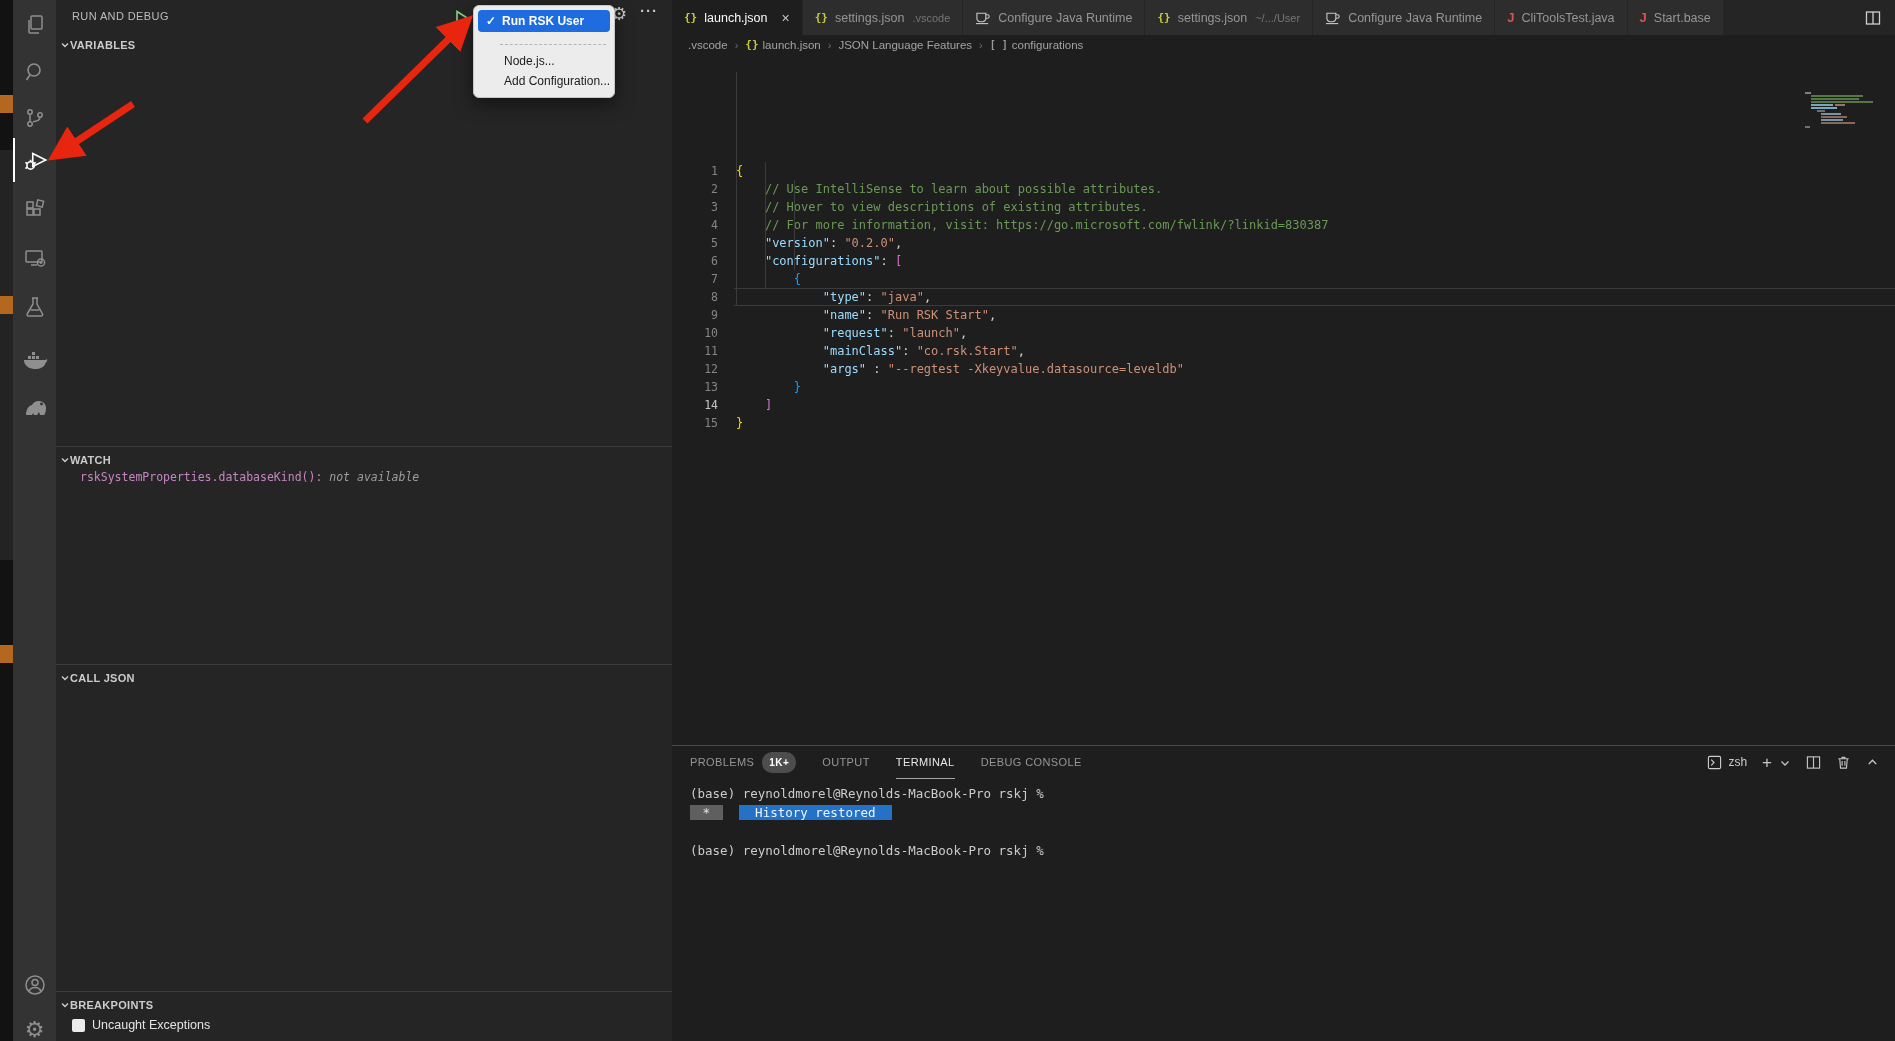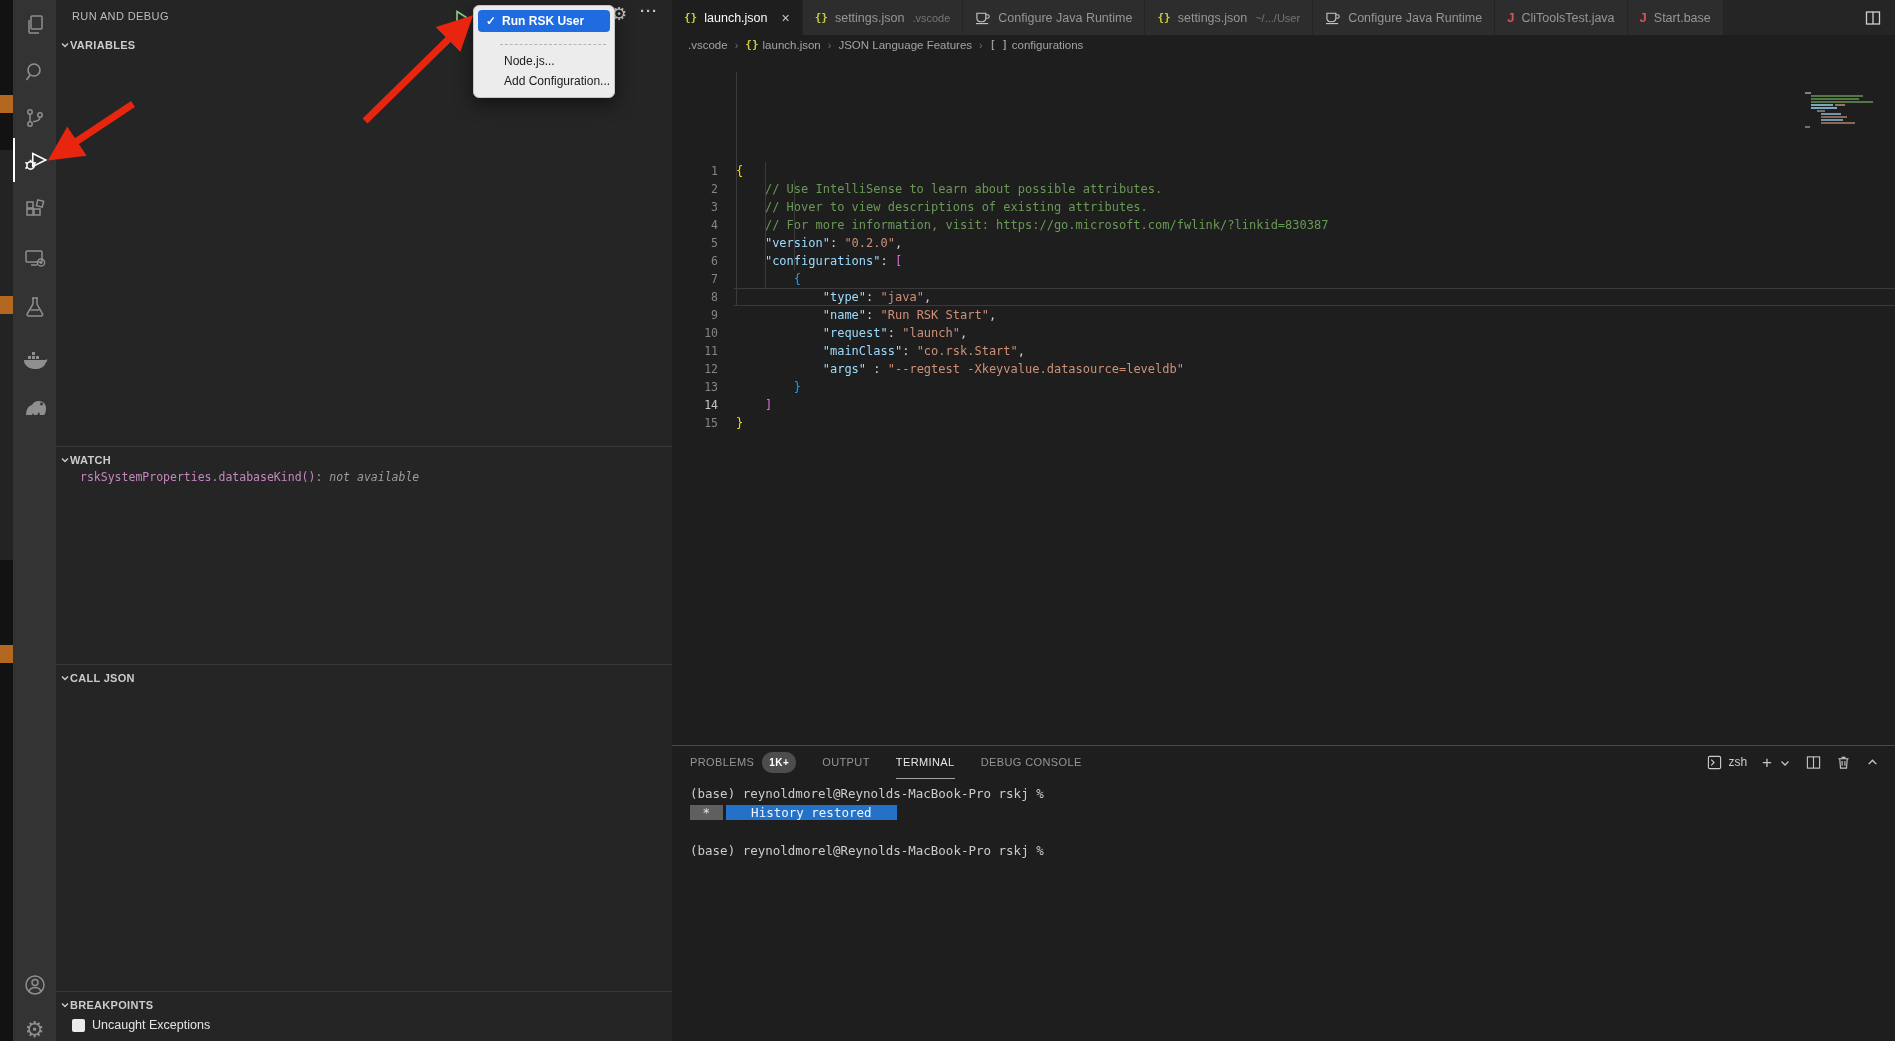--- a/index.html
+++ b/index.html
@@ -81,21 +81,21 @@
   .ptab{display:flex;align-items:center;gap:8px;font-size:11px;letter-spacing:.4px;color:#969696;
         border-bottom:1px solid transparent}
   .ptab.active{color:#e7e7e7;border-bottom:1px solid #a3a3a3}
   .badge{background:#4d4d4d;color:#fff;font-size:10px;font-weight:bold;padding:5px 7px;border-radius:10px}
   .panel-actions{margin-left:auto;display:flex;align-items:center;gap:15px;padding-right:16px;color:#c5c5c5}
   .pa-zsh{display:flex;align-items:flex-start;gap:6px;font-size:12px;color:#cccccc}
   .pa-plus{font-size:17px;font-weight:normal;line-height:1;margin-right:-8px}
   #term{position:absolute;left:18px;top:38px;right:0;font-family:"DejaVu Sans Mono",monospace;
         font-size:12.5px;line-height:19px;color:#cccccc;white-space:pre}
   .hist-star{background:#5f5f5f;color:#e3e3e3;padding:0 5px}
-  .hist-msg{background:#2472c8;color:#eef4fd;padding:0 18px;margin-left:3px}
+  .hist-msg{background:#2472c8;color:#eef4fd;padding:0 9px;margin-left:16px}
   
   #arrows{position:absolute;left:0;top:0;width:1895px;height:1041px;z-index:50;pointer-events:none}
   svg.lineart{display:block}
 </style>
 </head>
 <body>
 
 <div id="edge-strip">
   <div class="mid"></div>
   <div class="acc" style="top:95px;height:18px"></div>

